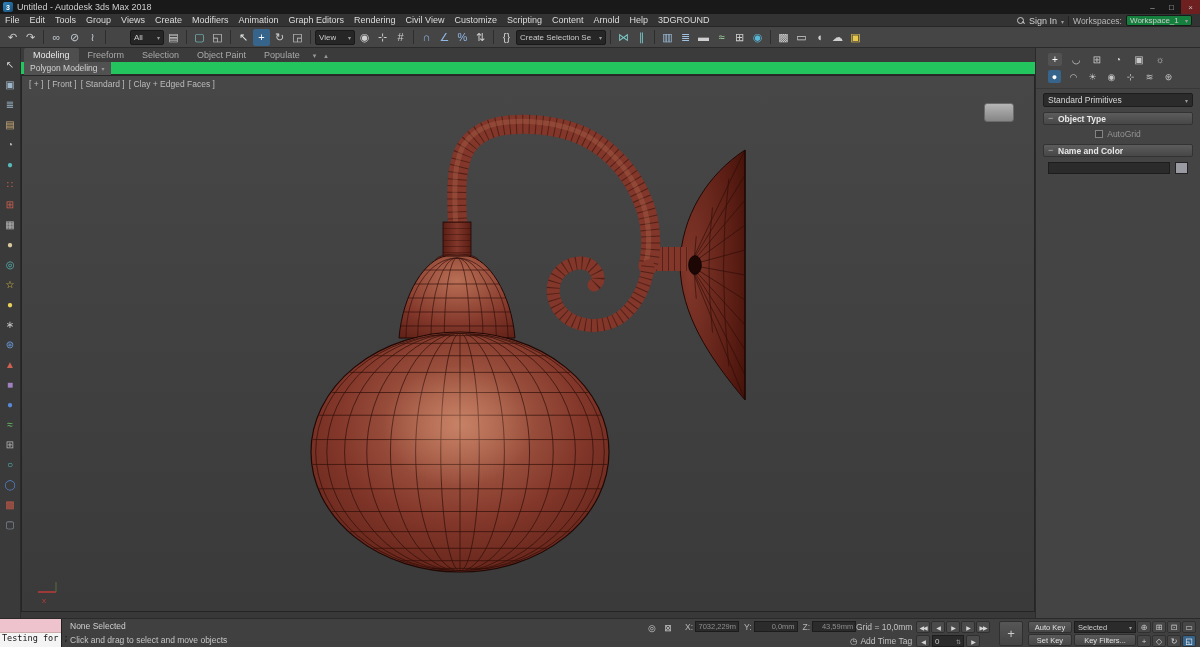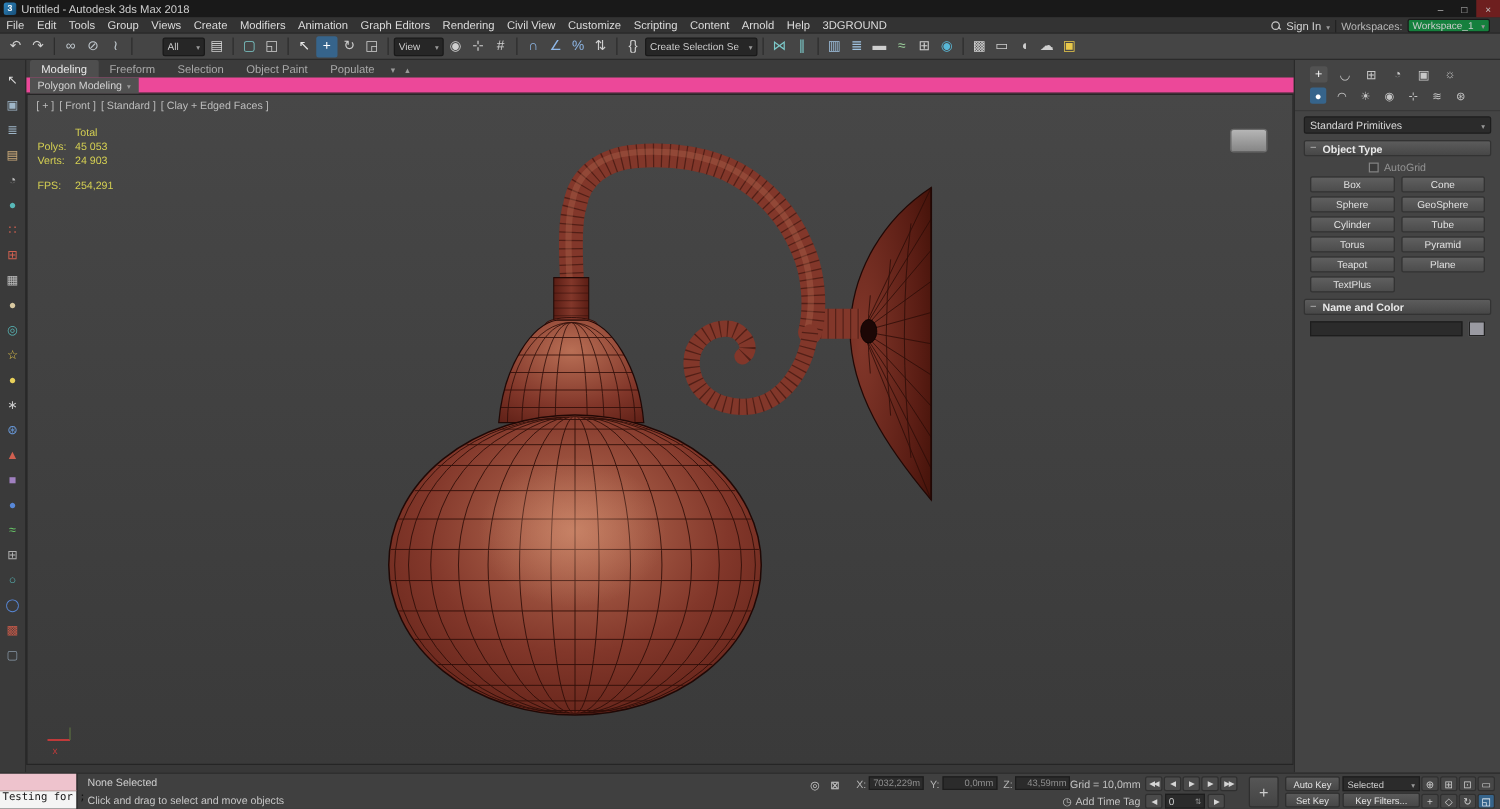--- a/index.html
+++ b/index.html
@@ -45,21 +45,21 @@
     display:flex;align-items:center;justify-content:space-between;font-size:8px;color:#ccc;
     padding:0 3px;overflow:hidden;white-space:nowrap;flex-shrink:0}
   .dd-label{overflow:hidden;white-space:nowrap}
 
   
   .ribbon-tabs-row{position:absolute;left:0;top:48px;width:1200px;height:14px;background:#3b3b3b;
     display:flex;align-items:flex-end;padding-left:24px}
   .ribbon-tab{font-size:9px;color:#a9a9a9;padding:2px 9px;line-height:10px}
   .ribbon-tab.active{background:#4e4e4e;color:#e9e9e9;border-radius:2px 2px 0 0}
   .ribbon-extra{font-size:7px;color:#999;padding:2px 4px}
-  .ribbon-panel-row{position:absolute;left:0;top:62px;width:1148px;height:13px;background:#ec4899;
+  .ribbon-panel-row{position:absolute;left:0;top:62px;width:1148px;height:13px;background:#22c55e;
     border-bottom:1px solid #2b2b2b;display:flex;align-items:center}
   .panel-title{margin-left:24px;font-size:8.5px;color:#d2d2d2;background:#515151;height:13px;
     display:flex;align-items:center;gap:4px;padding:0 6px}
 
   
   .left-toolbar{position:absolute;left:0;top:48px;width:21px;height:570px;background:#3a3a3a;
     border-right:1px solid #2a2a2a;display:flex;flex-direction:column;align-items:center;
     padding-top:9px;gap:5px}
   .lt-icon{width:15px;height:15px;display:flex;align-items:center;justify-content:center;
     font-size:10px;line-height:1}
@@ -399,38 +399,20 @@
         <line x1="438" y1="256" x2="438" y2="496"></line>
       </g>
       <ellipse cx="436" cy="350" rx="75" ry="60" fill="url(#gHL)"></ellipse>
     </svg>
   <div class="vp-label">
     <span>[ + ]</span>
     <span>[ Front ]</span>
     <span>[ Standard ]</span>
     <span>[ Clay + Edged Faces ]</span>
   </div>
-  <div class="vp-stats" style="color: rgb(212, 207, 82);">
-    <div class="stat-row">
-      <span class="stat-label"></span>
-      <span class="stat-val">Total</span>
-    </div>
-    <div class="stat-row">
-      <span class="stat-label">Polys:</span>
-      <span class="stat-val">45 053</span>
-    </div>
-    <div class="stat-row">
-      <span class="stat-label">Verts:</span>
-      <span class="stat-val">24 903</span>
-    </div>
-    <div class="stat-row fps">
-      <span class="stat-label">FPS:</span>
-      <span class="stat-val">254,291</span>
-    </div>
-  </div>
   <div class="viewcube"></div>
   <svg class="axis-tripod" width="30" height="26">
     <line x1="22" y1="13" x2="4" y2="13" style="stroke:#c03a3a;stroke-width:1.5"></line>
     <line x1="22" y1="13" x2="22" y2="3" style="stroke:#55663f;stroke-width:1.2"></line>
     <text x="8" y="24" style="fill:#c03a3a;font-size:8px">x</text>
   </svg>
 </div>
 <div class="track-strip"></div>
 
 <div class="cmd-panel">
@@ -456,33 +438,20 @@
     <span class="dd-caret"></span>
   </div>
   <div class="rollout">
     <span class="roll-minus"></span>
     <span>Object Type</span>
   </div>
   <div class="autogrid">
     <span class="cb"></span>
     <span>AutoGrid</span>
   </div>
-  <div class="cp-grid">
-      <div class="cp-btn">Box</div>
-      <div class="cp-btn">Cone</div>
-      <div class="cp-btn">Sphere</div>
-      <div class="cp-btn">GeoSphere</div>
-      <div class="cp-btn">Cylinder</div>
-      <div class="cp-btn">Tube</div>
-      <div class="cp-btn">Torus</div>
-      <div class="cp-btn">Pyramid</div>
-      <div class="cp-btn">Teapot</div>
-      <div class="cp-btn">Plane</div>
-      <div class="cp-btn">TextPlus</div>
-    </div>
   <div class="rollout">
     <span class="roll-minus"></span>
     <span>Name and Color</span>
   </div>
   <div class="nc-row">
     <input class="nc-field" readonly="" style="">
     <span class="nc-swatch"></span>
   </div>
 </div>
 

